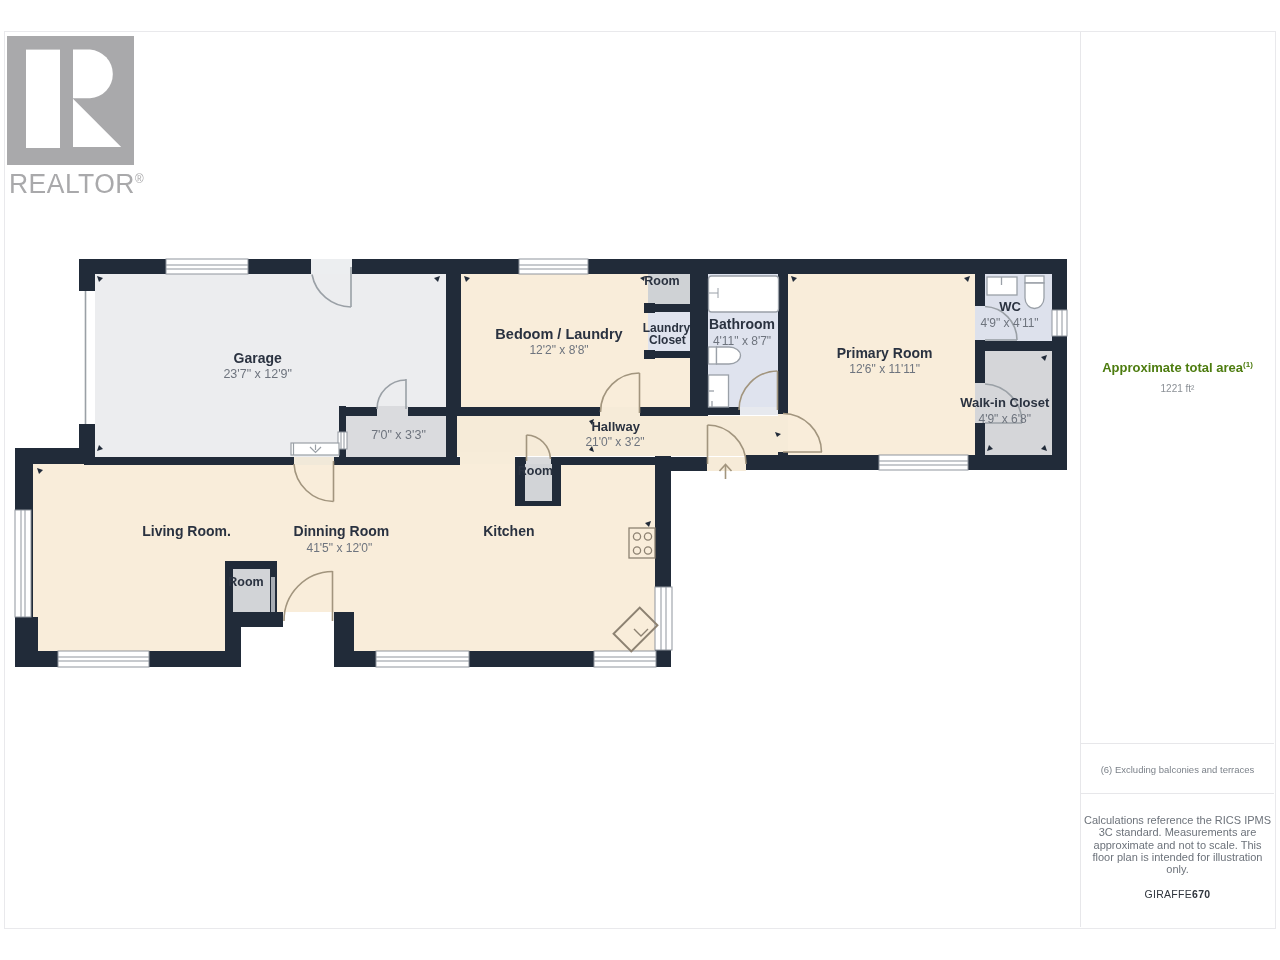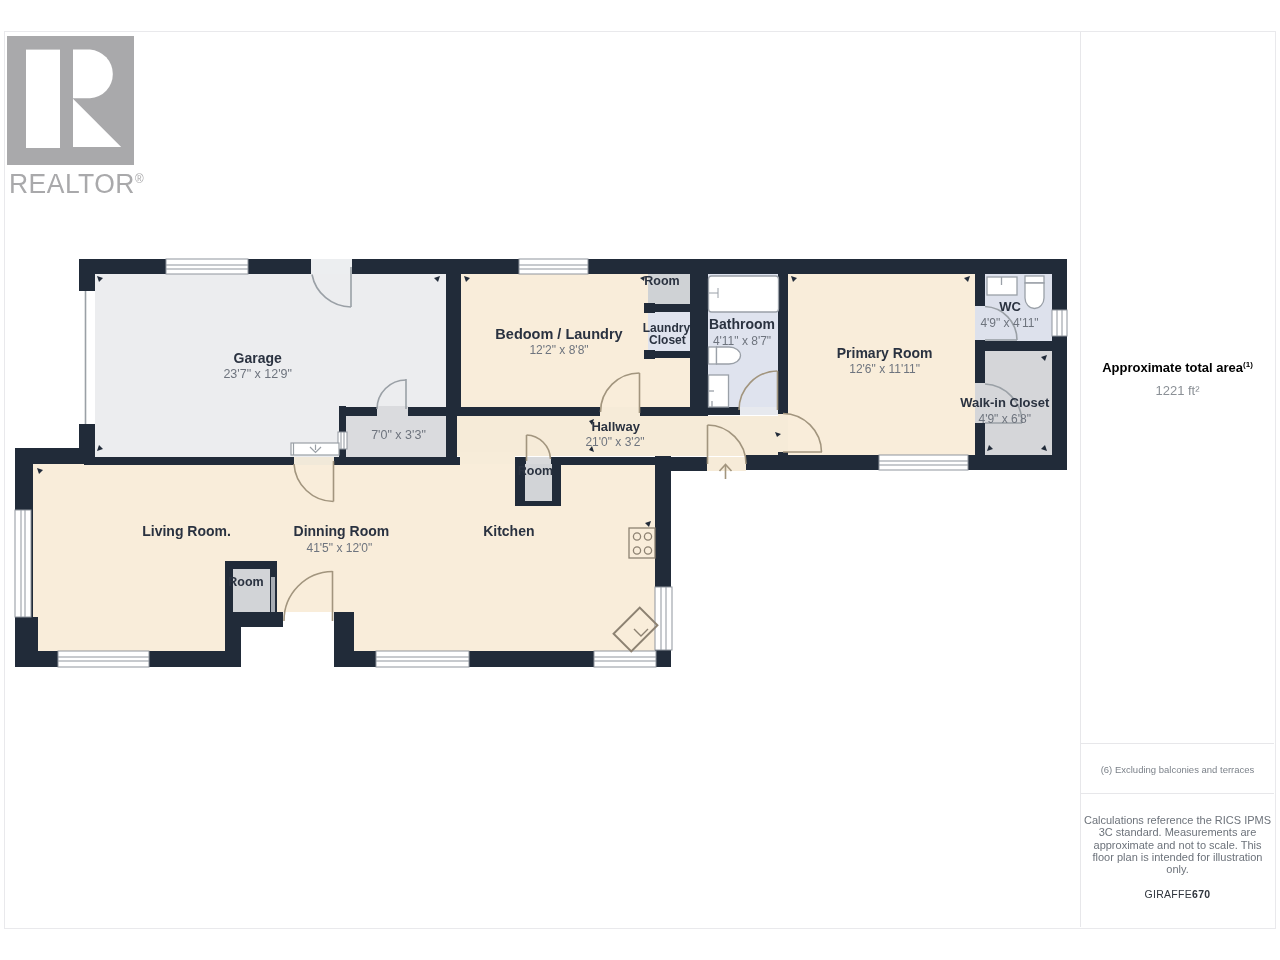--- a/index.html
+++ b/index.html
@@ -2,23 +2,23 @@
 <html><head>
 <meta charset="utf-8">
 <style>
   html,body{margin:0;padding:0;background:#ffffff;width:1280px;height:960px;font-family:"Liberation Sans", sans-serif;}
   .abs{position:absolute;}
   #card{left:4px;top:31px;width:1270px;height:896px;border:1px solid #e9e9ec;background:#fff;}
   #plansvg{left:0;top:0;}
   .lbl{font-family:"Liberation Sans", sans-serif;font-weight:bold;fill:#2a3240;}
   .dim{font-family:"Liberation Sans", sans-serif;fill:#6e747e;}
   #sidebar-border{left:1080px;top:32px;width:1px;height:895px;background:#e7e7ea;}
-  .sb{left:1081px;width:193px;text-align:center;color:#000000;}
+  .sb{left:1081px;width:193px;text-align:center;color:#4d7c0f;}
   #sb-title{top:360px;font-size:13px;font-weight:bold;}
-  #sb-area{top:383px;font-size:13px;color:#8b9096;font-weight:normal;}
+  #sb-area{top:383px;font-size:10px;color:#8b9096;font-weight:normal;}
   .divider{left:1081px;width:193px;height:1px;background:#e7e7ea;}
   #sb-note{top:764px;font-size:9.5px;color:#7c828a;}
   #sb-para{top:814px;font-size:11px;line-height:12.3px;color:#6d737b;}
   #sb-brand{top:888px;font-size:10.5px;color:#2f353d;letter-spacing:0.3px;}
   #realtor-word{left:9px;top:169px;width:160px;font-size:27px;color:#a9a9ab;letter-spacing:0.5px;transform:scale(0.98,1);transform-origin:0 0;}
 </style>
 </head>
 <body>
 
 <div id="card" class="abs"></div>

